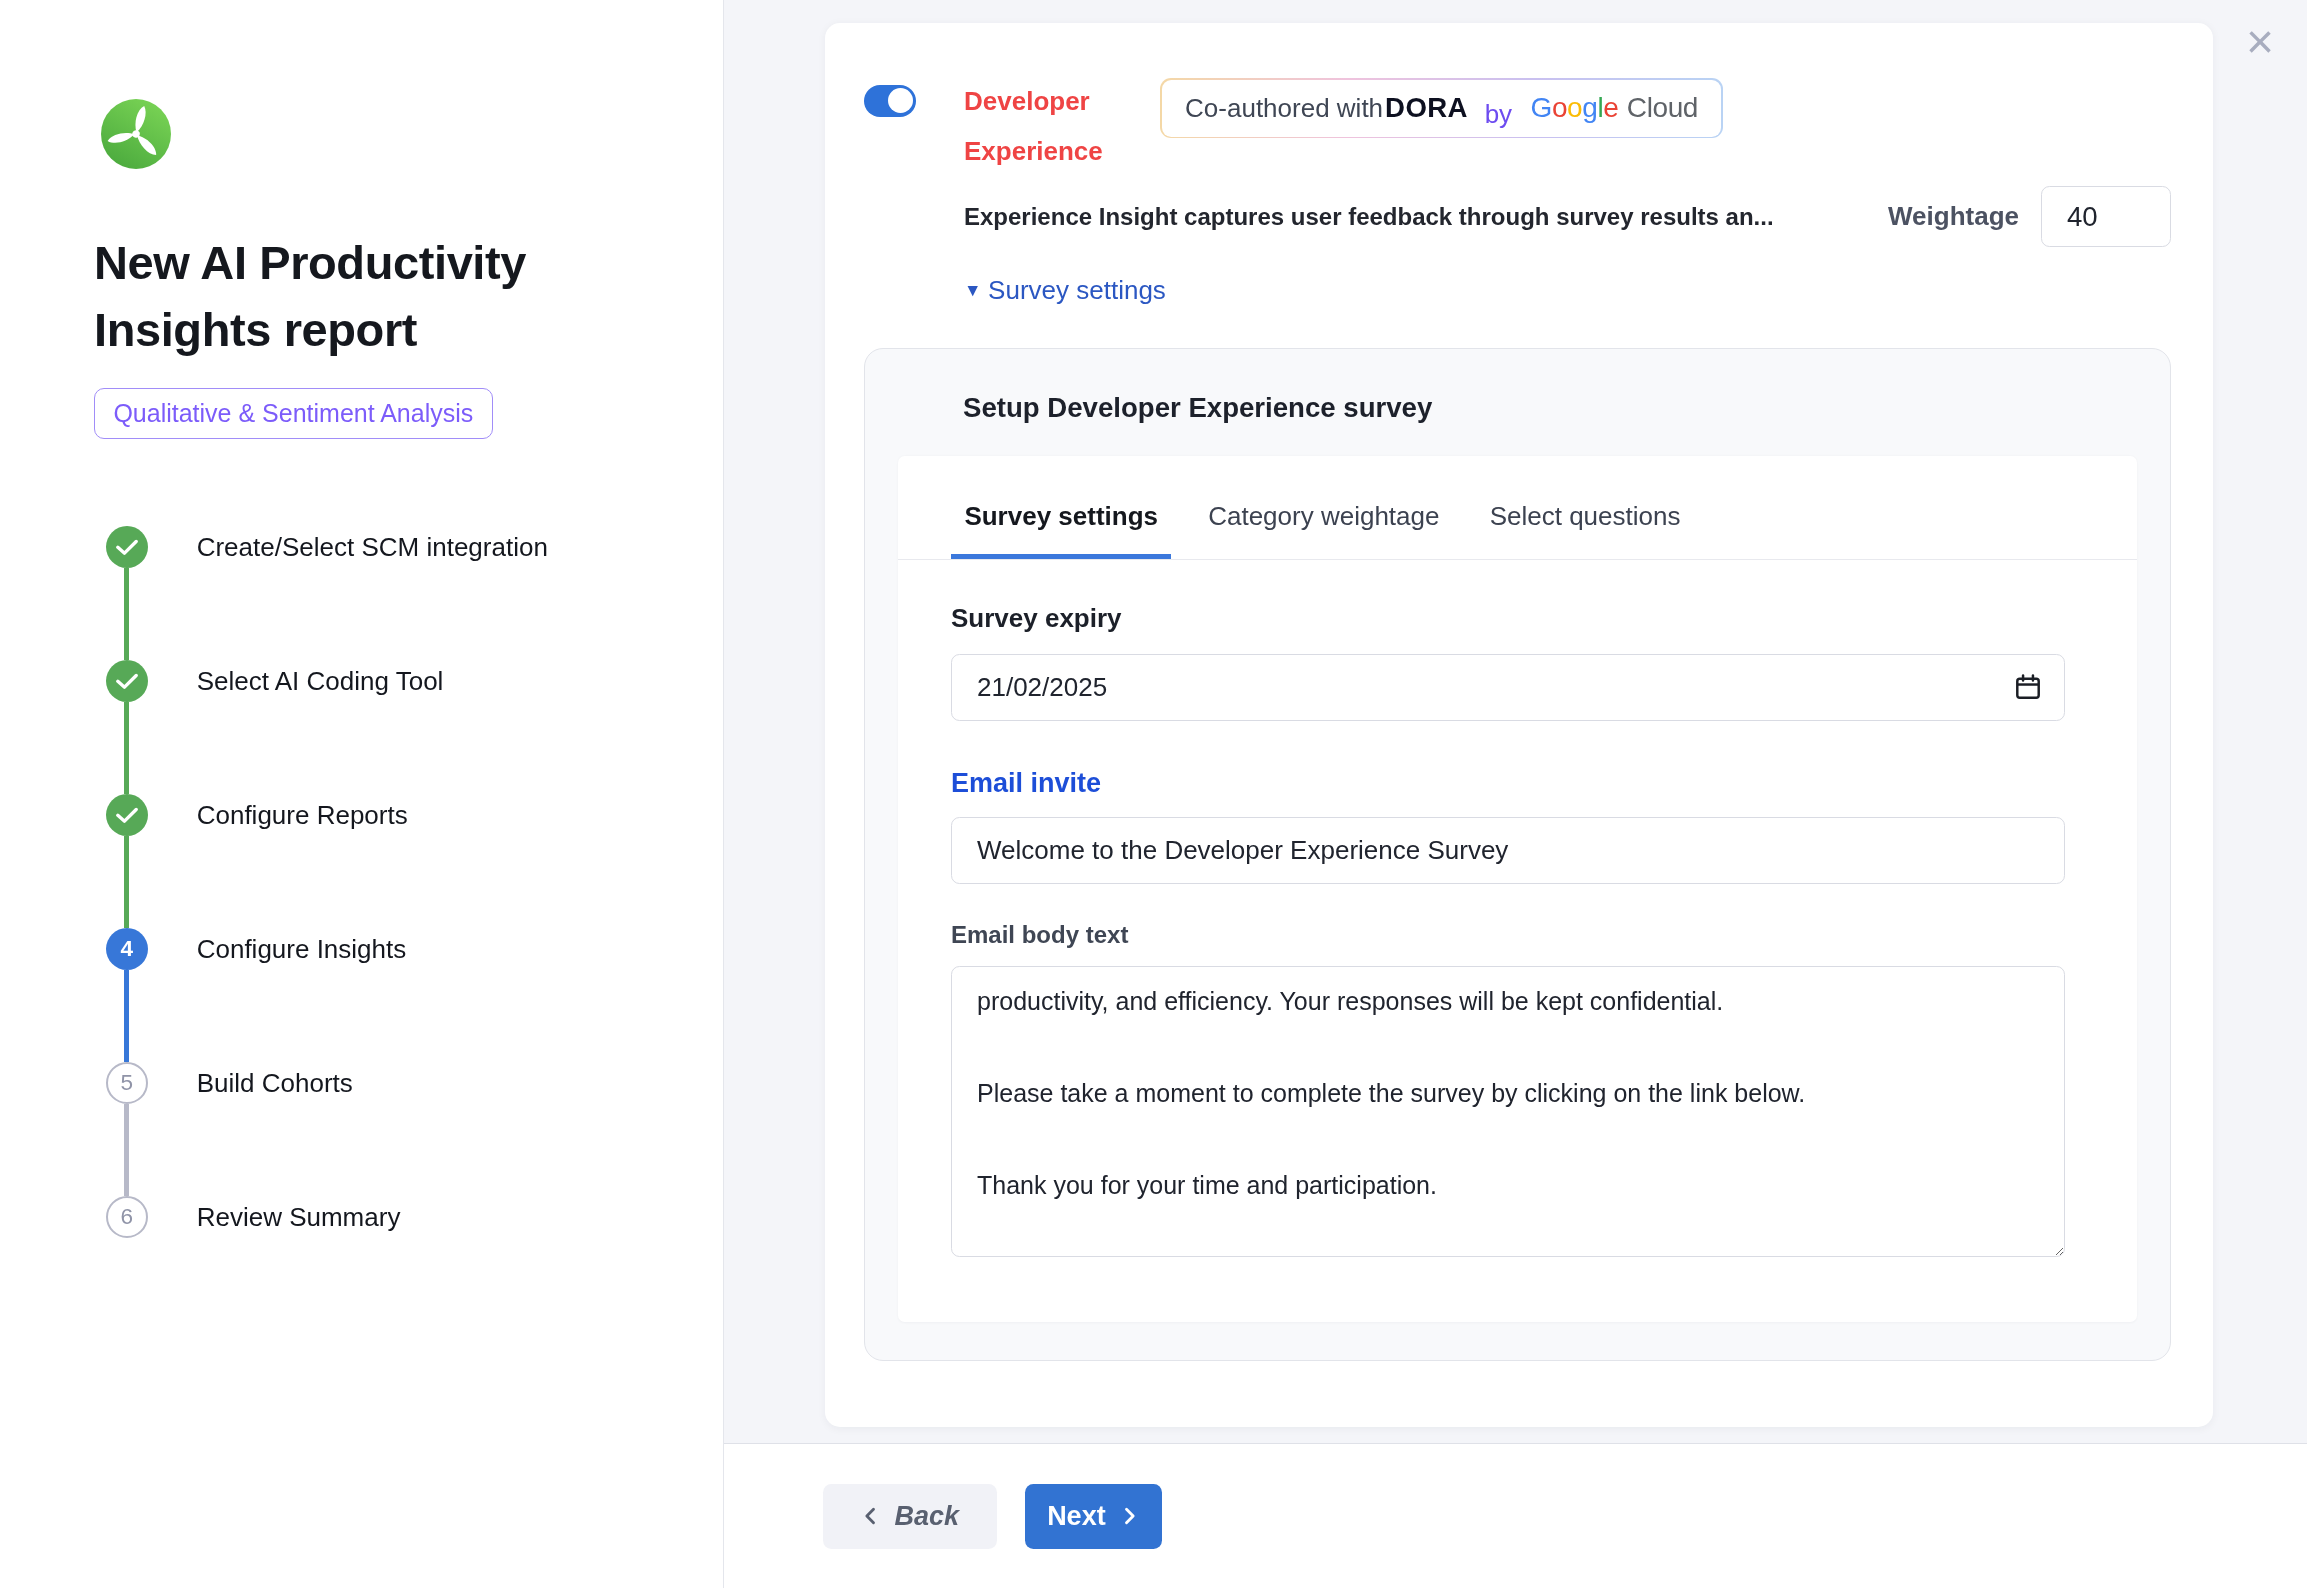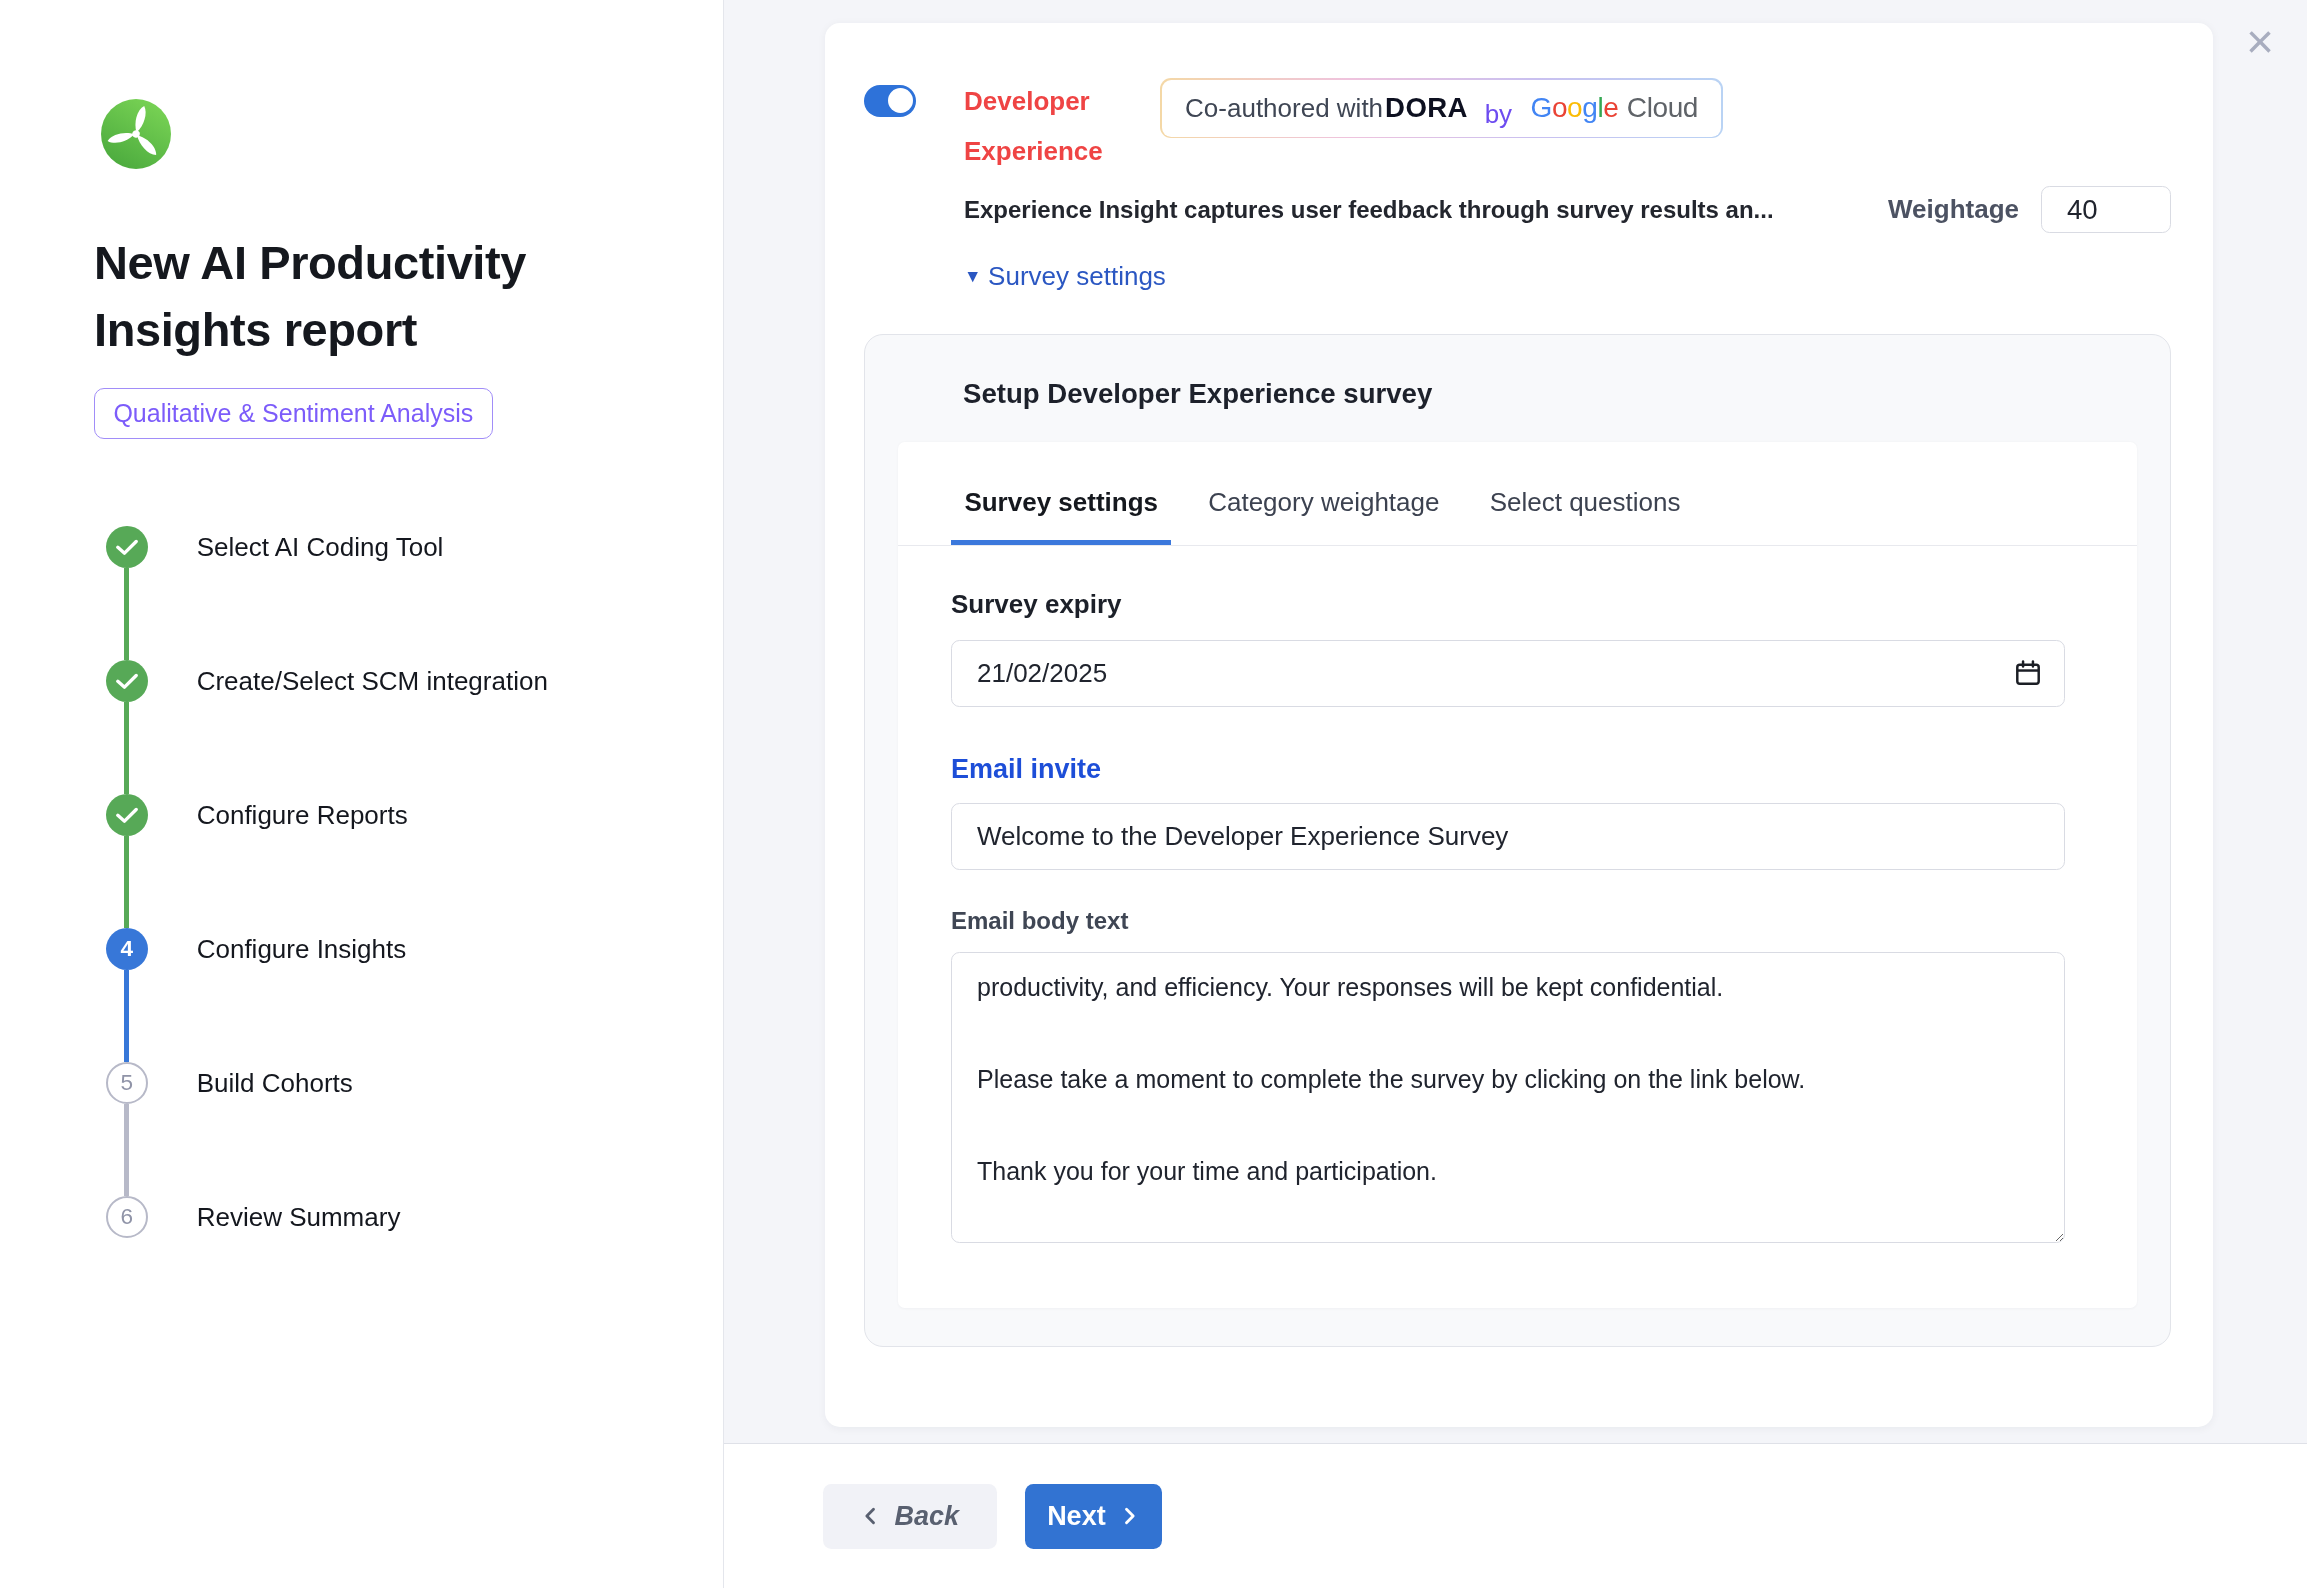--- a/index.html
+++ b/index.html
@@ -42,21 +42,21 @@
   .coauth .dora { font-size:27.6px; font-weight:700; color:#0d1020; letter-spacing:0.4px; margin-left:2px; }
   .coauth .by { font-size:26px; color:#6d4cf0; margin-left:16.7px;margin-top:12px; }
   .coauth .google { font-size:28px; font-weight:500; margin-left:18.4px; letter-spacing:-0.4px; }
   .coauth .cloud { font-size:28px; color:#5f6368; margin-left:8.4px; letter-spacing:-0.4px; }
   .gl-b{color:#4285F4;} .gl-r{color:#EA4335;} .gl-y{color:#FBBC05;} .gl-g{color:#34A853;}
 
   .row2 { display:flex; align-items:center; margin-top:10px; padding-left:100px; }
   .desc { flex:1; font-size:24px; font-weight:600; color:#23262e; padding-right:33px; }
   .weight-group { display:flex; align-items:center; margin-left:auto; }
   .weight-label { font-size:26px; font-weight:600; color:#4c5262; margin-right:22px; }
-  .weight-input { width:130px; height:47px; border:1.3px solid #d9dbe3; border-radius:8.4px; font-size:27.6px; color:#20242e; padding-left:25px; font-family:inherit; background:#fff; }
+  .weight-input { width:130px; height:61px; border:1.3px solid #d9dbe3; border-radius:8.4px; font-size:27.6px; color:#20242e; padding-left:25px; font-family:inherit; background:#fff; }
 
   .row3 { padding-left:100px; margin-top:28px; display:flex; align-items:center; color:#2b57c2; cursor:pointer; }
   .row3 .tri { font-size:17.6px; margin-right:6.7px; }
   .row3 .lbl { font-size:26px; font-weight:500; }
 
   .setup-card { margin-top:42px; background:#f8f9fb; border:0.8px solid #e2e4ea; border-radius:19px; padding:43px 33px 38px 33px; }
   .setup-title { font-size:27.6px; font-weight:700; color:#1d212b; padding-left:65px; }
   .inner-card { margin-top:32px; background:#ffffff; border-radius:6.7px; padding-bottom:62px; box-shadow:0 0.8px 2.5px rgba(25,30,50,.04); }
   .tabs { display:flex; padding:45px 0 0 53px; border-bottom:0.8px solid #e8e9ee; }
   .tab { font-size:26px; color:#3c4250; font-weight:500; padding:0 13.4px 22px 13.4px; margin-right:23.4px; cursor:pointer; }
@@ -107,30 +107,30 @@
     <div class="side-badge">Qualitative &amp; Sentiment Analysis</div>
 
     <div class="stepper">
       <div class="step">
         <div class="circle done">
           <svg width="22" height="16.7" viewBox="0 0 26 20">
               <polyline points="2,10 10,17 24,3" fill="none" stroke="#ffffff" stroke-width="4" stroke-linecap="round" stroke-linejoin="round"></polyline>
             </svg>
         </div>
         <div class="conn green"></div>
-        <span class="step-label">Select AI Coding Tool</span>
+        <span class="step-label">Create/Select SCM integration</span>
       </div>
       <div class="step">
         <div class="circle done">
           <svg width="22" height="16.7" viewBox="0 0 26 20">
               <polyline points="2,10 10,17 24,3" fill="none" stroke="#ffffff" stroke-width="4" stroke-linecap="round" stroke-linejoin="round"></polyline>
             </svg>
         </div>
         <div class="conn green"></div>
-        <span class="step-label">Create/Select SCM integration</span>
+        <span class="step-label">Select AI Coding Tool</span>
       </div>
       <div class="step">
         <div class="circle done">
           <svg width="22" height="16.7" viewBox="0 0 26 20">
               <polyline points="2,10 10,17 24,3" fill="none" stroke="#ffffff" stroke-width="4" stroke-linecap="round" stroke-linejoin="round"></polyline>
             </svg>
         </div>
         <div class="conn green"></div>
         <span class="step-label">Configure Reports</span>
       </div>

